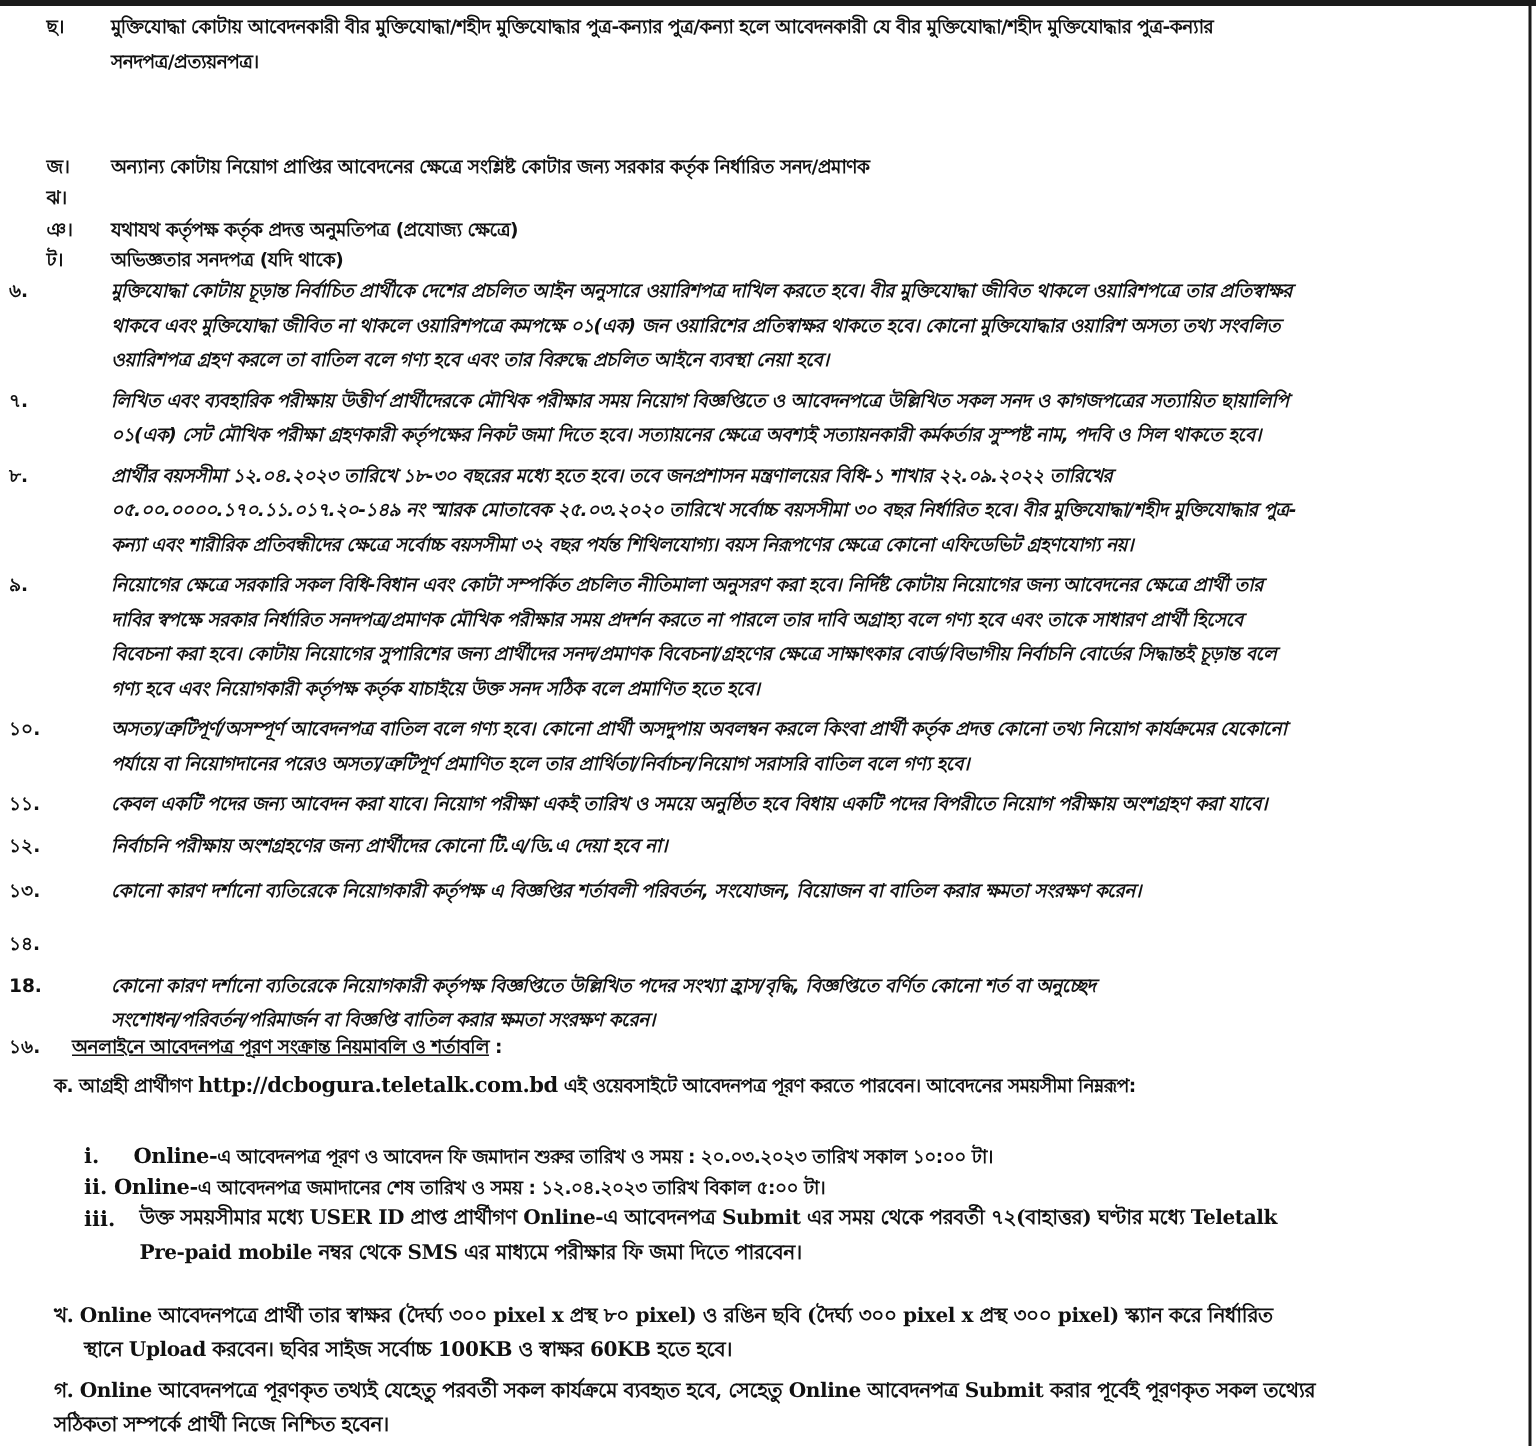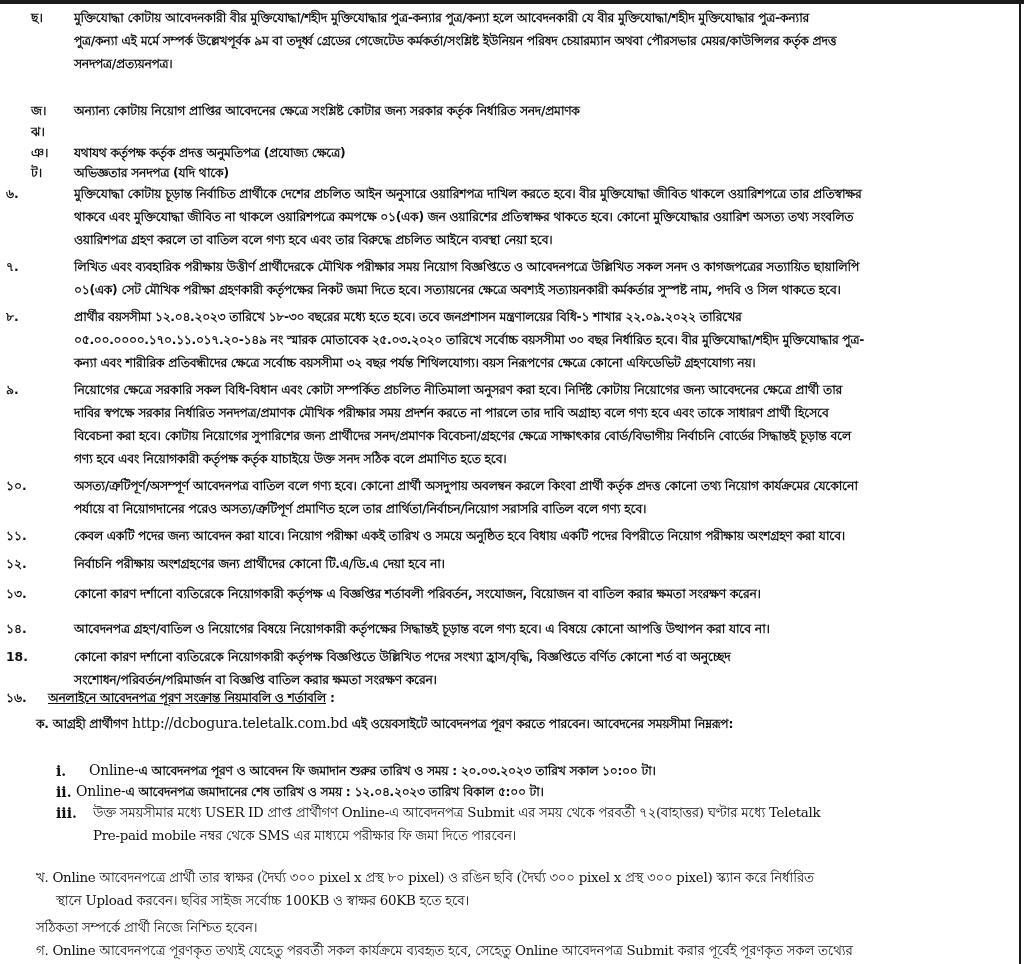--- a/index.html
+++ b/index.html
@@ -22,38 +22,37 @@
       position: absolute; left: 0; top: 0; width: 1018px; height: 964px;
     }
     .row {
       position: absolute; font-size: 12.4px; line-height: 23px;
       letter-spacing: -0.35px; font-weight: bold;
       white-space: normal;
     }
     .num { position: absolute; font-size: 12.4px; line-height: 23px; font-weight: bold; }
     .sub-num { left: 31px; }
     .main-num { left: 6px; }
-    .body-text { left: 74px; width: 940px; text-align: justify; }
+    .body-text { left: 74px; width: 940px; text-align: justify; font-style: italic; }
     .body-sub { left: 74px; width: 940px; }
     .u { text-decoration: underline; }
-    .latin { font-family: "DejaVu Serif", "Liberation Serif", serif; font-weight: normal; letter-spacing: -0.3px; }
+    .latin { font-family: "DejaVu Serif", "Liberation Serif", serif; font-weight: bold; letter-spacing: -0.3px; }
     .roman { position: absolute; font-family: "DejaVu Serif", serif; font-weight: bold; font-size: 14px; line-height: 22px; }
   </style>
 </head>
 <body>
 
 <div class="top-border"></div>
 <div class="right-border"></div>
 
 <div class="page">
 
   <div class="num sub-num" style="top:6px">ছ।</div>
   <div class="row body-sub" style="top:6px">
     <div>মুক্তিযোদ্ধা কোটায় আবেদনকারী বীর মুক্তিযোদ্ধা/শহীদ মুক্তিযোদ্ধার পুত্র-কন্যার পুত্র/কন্যা হলে আবেদনকারী যে বীর মুক্তিযোদ্ধা/শহীদ মুক্তিযোদ্ধার পুত্র-কন্যার</div>
-    <div>পুত্র/কন্যা এই মর্মে সম্পর্ক উল্লেখপূর্বক ৯ম বা তদূর্ধ্ব গ্রেডের গেজেটেড কর্মকর্তা/সংশ্লিষ্ট ইউনিয়ন পরিষদ চেয়ারম্যান অথবা পৌরসভার মেয়র/কাউন্সিলর কর্তৃক প্রদত্ত</div>
     <div>সনদপত্র/প্রত্যয়নপত্র।</div>
   </div>
 
   <div class="num sub-num" style="top:99px">জ।</div>
   <div class="row body-sub" style="top:99px">অন্যান্য কোটায় নিয়োগ প্রাপ্তির আবেদনের ক্ষেত্রে সংশ্লিষ্ট কোটার জন্য সরকার কর্তৃক নির্ধারিত সনদ/প্রমাণক</div>
 
   <div class="num sub-num" style="top:120px">ঝ।</div>
 
   <div class="num sub-num" style="top:141px">ঞ।</div>
   <div class="row body-sub" style="top:141px">যথাযথ কর্তৃপক্ষ কর্তৃক প্রদত্ত অনুমতিপত্র (প্রযোজ্য ক্ষেত্রে)</div>
@@ -98,21 +97,20 @@
   <div class="num main-num" style="top:524px">১১.</div>
   <div class="row body-text" style="top:524px">কেবল একটি পদের জন্য আবেদন করা যাবে। নিয়োগ পরীক্ষা একই তারিখ ও সময়ে অনুষ্ঠিত হবে বিধায় একটি পদের বিপরীতে নিয়োগ পরীক্ষায় অংশগ্রহণ করা যাবে।</div>
 
   <div class="num main-num" style="top:552px">১২.</div>
   <div class="row body-text" style="top:552px">নির্বাচনি পরীক্ষায় অংশগ্রহণের জন্য প্রার্থীদের কোনো টি.এ/ডি.এ দেয়া হবে না।</div>
 
   <div class="num main-num" style="top:582px">১৩.</div>
   <div class="row body-text" style="top:582px">কোনো কারণ দর্শানো ব্যতিরেকে নিয়োগকারী কর্তৃপক্ষ এ বিজ্ঞপ্তির শর্তাবলী পরিবর্তন, সংযোজন, বিয়োজন বা বাতিল করার ক্ষমতা সংরক্ষণ করেন।</div>
 
   <div class="num main-num" style="top:617px">১৪.</div>
-  <div class="row body-text" style="top:617px">আবেদনপত্র গ্রহণ/বাতিল ও নিয়োগের বিষয়ে নিয়োগকারী কর্তৃপক্ষের সিদ্ধান্তই চূড়ান্ত বলে গণ্য হবে। এ বিষয়ে কোনো আপত্তি উত্থাপন করা যাবে না।</div>
 
   <div class="num main-num" style="top:645px">18.</div>
   <div class="row body-text" style="top:645px">
     <div>কোনো কারণ দর্শানো ব্যতিরেকে নিয়োগকারী কর্তৃপক্ষ বিজ্ঞপ্তিতে উল্লিখিত পদের সংখ্যা হ্রাস/বৃদ্ধি, বিজ্ঞপ্তিতে বর্ণিত কোনো শর্ত বা অনুচ্ছেদ</div>
     <div>সংশোধন/পরিবর্তন/পরিমার্জন বা বিজ্ঞপ্তি বাতিল করার ক্ষমতা সংরক্ষণ করেন।</div>
   </div>
 
   <div class="num main-num" style="top:686px">১৬.</div>
   <div class="row" style="top:686px; left:48px;">
     <span class="u">অনলাইনে আবেদনপত্র পূরণ সংক্রান্ত নিয়মাবলি ও শর্তাবলি</span><span> :</span>
@@ -138,17 +136,17 @@
     <div class="latin" style="font-size:13.4px">উক্ত সময়সীমার মধ্যে USER ID প্রাপ্ত প্রার্থীগণ Online-এ আবেদনপত্র Submit এর সময় থেকে পরবর্তী ৭২(বাহাত্তর) ঘণ্টার মধ্যে Teletalk</div>
     <div class="latin" style="font-size:13.4px">Pre-paid mobile নম্বর থেকে SMS এর মাধ্যমে পরীক্ষার ফি জমা দিতে পারবেন।</div>
   </div>
 
   <div class="row" style="top:866px; left:36px; width:960px;">
     <div class="latin" style="font-size:13.4px"><span>খ.</span> <span>Online আবেদনপত্রে প্রার্থী তার স্বাক্ষর (দৈর্ঘ্য ৩০০ pixel x প্রস্থ ৮০ pixel) ও রঙিন ছবি (দৈর্ঘ্য ৩০০ pixel x প্রস্থ ৩০০ pixel) স্ক্যান করে নির্ধারিত</span></div>
     <div class="latin" style="font-size:13.4px; padding-left:20px;">স্থানে Upload করবেন। ছবির সাইজ সর্বোচ্চ 100KB ও স্বাক্ষর 60KB হতে হবে।</div>
   </div>
 
   <div class="row" style="top:916px; left:36px; width:960px;">
+    <div class="latin" style="font-size:13.4px"><span>গ.</span> <span>Online আবেদনপত্রে পূরণকৃত তথ্যই যেহেতু পরবর্তী সকল কার্যক্রমে ব্যবহৃত হবে, সেহেতু Online আবেদনপত্র Submit করার পূর্বেই পূরণকৃত সকল তথ্যের</span></div>
     <div class="latin" style="font-size:13.4px">সঠিকতা সম্পর্কে প্রার্থী নিজে নিশ্চিত হবেন।</div>
-    <div class="latin" style="font-size:13.4px"><span>গ.</span> <span>Online আবেদনপত্রে পূরণকৃত তথ্যই যেহেতু পরবর্তী সকল কার্যক্রমে ব্যবহৃত হবে, সেহেতু Online আবেদনপত্র Submit করার পূর্বেই পূরণকৃত সকল তথ্যের</span></div>
   </div>
 
 </div>
 
 </body></html>

